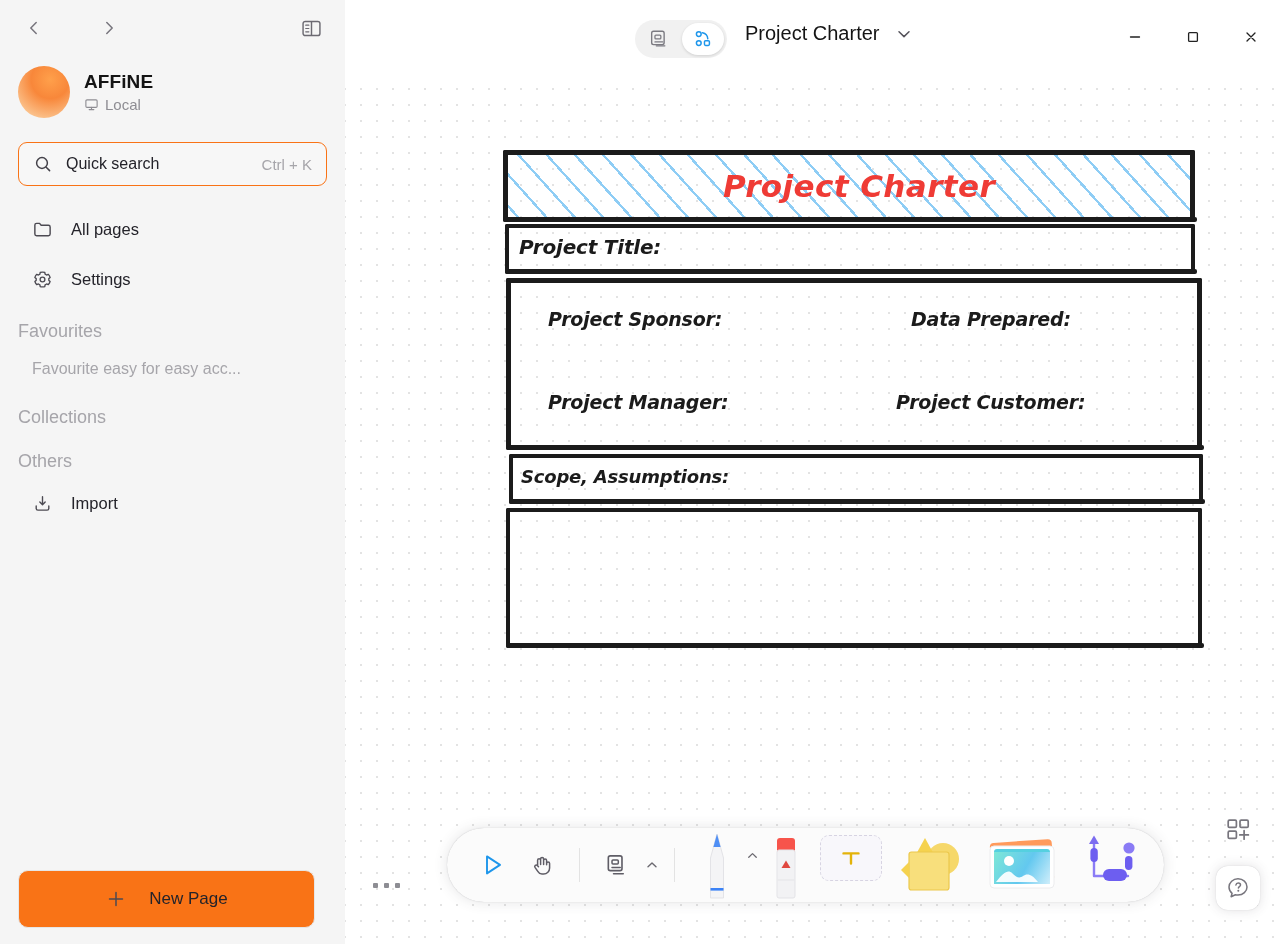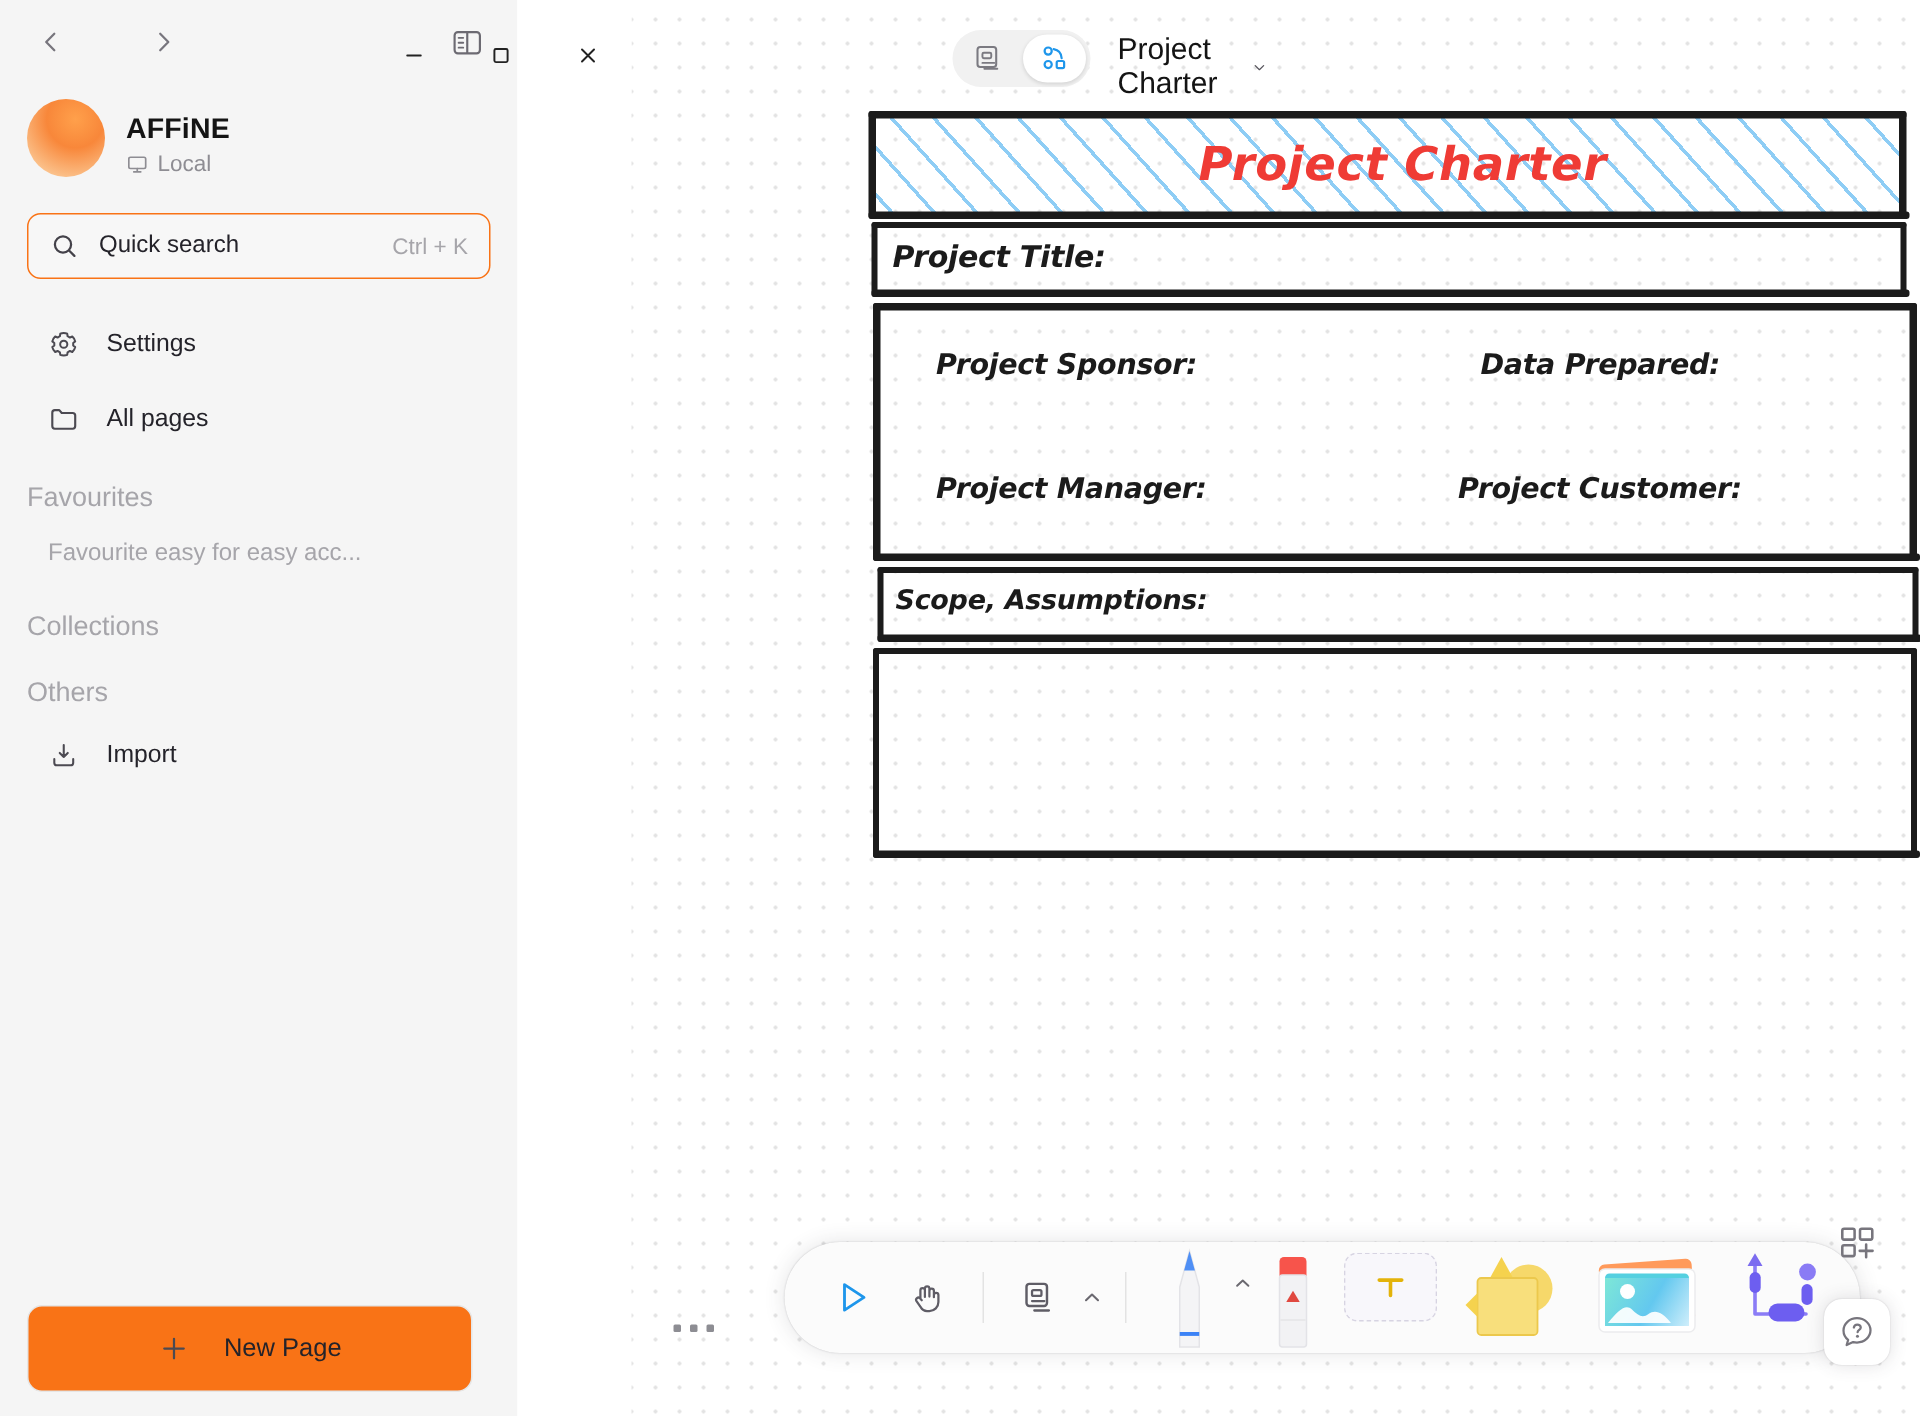--- a/index.html
+++ b/index.html
@@ -24,21 +24,21 @@
   }
   .icon-btn {
     width: 32px; height: 32px;
     display: flex; align-items: center; justify-content: center;
     border-radius: 6px; cursor: pointer; color: #77757d;
   }
   .sb-nav-fwd { margin-left: 43px; }
   .sb-topbar-spacer { flex: 1; }
 
   .workspace {
-    display: flex; align-items: flex-end; gap: 14px;
+    display: flex; align-items: center; gap: 14px;
     padding: 10px 18px 6px 18px; cursor: pointer;
   }
   .ws-avatar {
     width: 52px; height: 52px; border-radius: 50%;
     background: radial-gradient(circle at 62% 26%, #ffa04b 0%, #f8873a 38%, #fbc089 78%, #fdd9b4 100%);
     flex: 0 0 52px;
   }
   .ws-text { display: flex; flex-direction: column; gap: 3px; }
   .ws-name { font-size: 19px; font-weight: 700; color: #141414; letter-spacing: .1px; }
   .ws-sub { font-size: 15px; color: #8e8d93; display: flex; align-items: center; gap: 6px; }
@@ -76,21 +76,21 @@
     border: 1px solid #e6e6e6; border-radius: 10px;
     background: #f97316;
     display: flex; align-items: center; justify-content: center; gap: 22px;
     cursor: pointer;
   }
   .np-label { font-size: 17px; color: #24232a; }
 
   
   .main {
     flex: 1; position: relative; height: 944px; background: #ffffff;
-    display: flex; flex-direction: row;
+    display: flex; flex-direction: column;
   }
   .header {
     height: 76px; display: flex; align-items: center;
     position: relative; z-index: 20; background: #fff;
     flex: 0 0 76px;
   }
   .mode-toggle {
     position: absolute; left: 290px; top: 20px;
     height: 38px; background: #f1f1f1; border-radius: 19px;
     display: flex; align-items: center; padding: 3px; gap: 2px;
@@ -256,30 +256,30 @@
         <circle cx="9" cy="9" r="5.4" stroke="#44424a" stroke-width="1.5"></circle>
         <path d="m13.2 13.2 3.4 3.4" stroke="#44424a" stroke-width="1.5" stroke-linecap="round"></path>
       </svg>
       <span class="qs-label">Quick search</span>
       <span class="qs-shortcut">Ctrl + K</span>
     </div>
 
     <div class="sb-list">
       <div class="sb-item">
         <svg width="21" height="21" viewBox="0 0 22 22" fill="none">
+          <path d="M3 6.4c0-1 .8-1.8 1.8-1.8h3.1l1.7 2h7.6c1 0 1.8.8 1.8 1.8v7.4c0 1-.8 1.8-1.8 1.8H4.8c-1 0-1.8-.8-1.8-1.8V6.4Z" stroke="#4c4a52" stroke-width="1.5" stroke-linejoin="round"></path>
+        </svg>
+        <span class="sb-item-label">All pages</span>
+      </div>
+      <div class="sb-item">
+        <svg width="21" height="21" viewBox="0 0 22 22" fill="none">
           <path d="M11 3.2c.9 0 1.7.1 2.4.4l.3 1.8 1.6.9 1.7-.7c1 .9 1.7 2.1 2 3.4l-1.4 1.1v1.8l1.4 1.1c-.3 1.3-1 2.5-2 3.4l-1.7-.7-1.6.9-.3 1.8c-.7.3-1.5.4-2.4.4s-1.7-.1-2.4-.4l-.3-1.8-1.6-.9-1.7.7c-1-.9-1.7-2.1-2-3.4l1.4-1.1v-1.8L3 9c.3-1.3 1-2.5 2-3.4l1.7.7 1.6-.9.3-1.8c.7-.3 1.5-.4 2.4-.4Z" stroke="#4c4a52" stroke-width="1.4" stroke-linejoin="round"></path>
           <circle cx="11" cy="11" r="2.5" stroke="#4c4a52" stroke-width="1.4"></circle>
         </svg>
         <span class="sb-item-label">Settings</span>
-      </div>
-      <div class="sb-item">
-        <svg width="21" height="21" viewBox="0 0 22 22" fill="none">
-          <path d="M3 6.4c0-1 .8-1.8 1.8-1.8h3.1l1.7 2h7.6c1 0 1.8.8 1.8 1.8v7.4c0 1-.8 1.8-1.8 1.8H4.8c-1 0-1.8-.8-1.8-1.8V6.4Z" stroke="#4c4a52" stroke-width="1.5" stroke-linejoin="round"></path>
-        </svg>
-        <span class="sb-item-label">All pages</span>
       </div>
     </div>
 
     <div class="sb-section">Favourites</div>
     <div class="sb-empty">Favourite easy for easy acc...</div>
 
     <div class="sb-section">Collections</div>
 
     <div class="sb-section">Others</div>
     <div class="sb-item">

